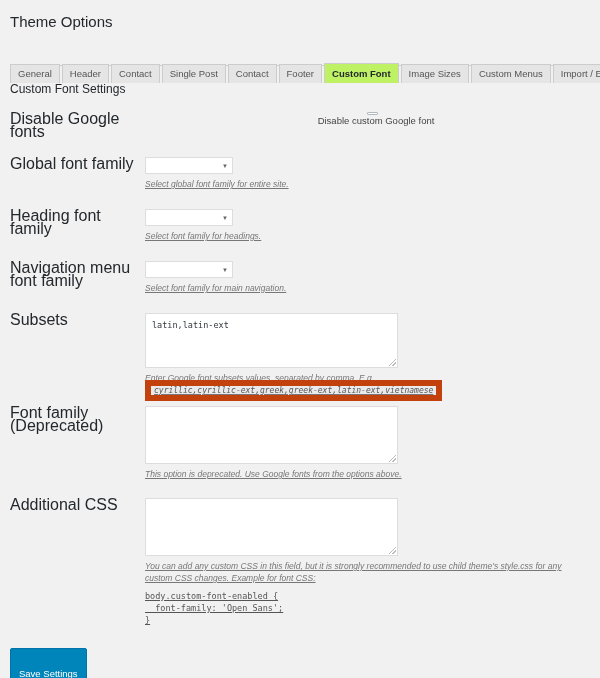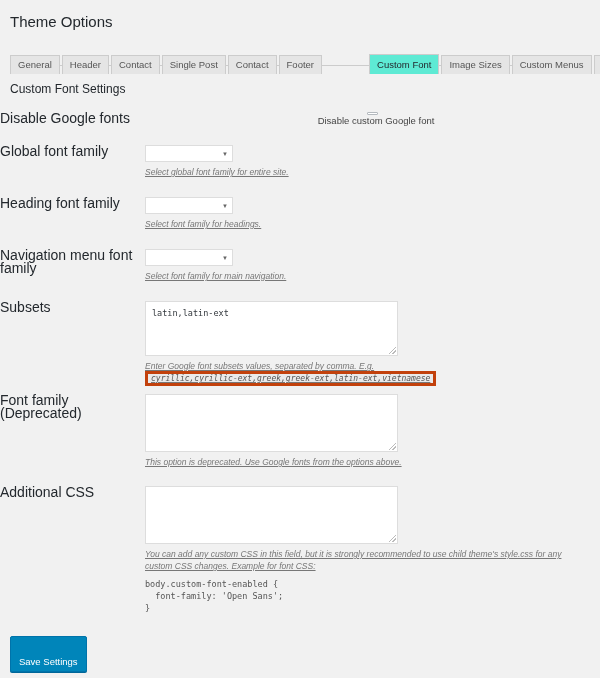--- a/index.html
+++ b/index.html
@@ -46,31 +46,30 @@
     box-sizing: border-box;
     padding: 0 7px;
     margin: 0 2px 0 0;
     background: #e5e5e5;
     border: 1px solid #ccc;
     border-bottom: none;
     color: #555;
     vertical-align: bottom;
     cursor: pointer;
     position: relative;
-    top: 8px;
+    top: 17px;
   }
   .tab.active {
-    background: #5eead4;
+    background: #bef264;
     color: #23282d;
-    font-weight: normal;
+    font-weight: bold;
     border-color: #ccc;
     height: 20px;
     line-height: 19px;
     z-index: 2;
-    margin-left: 45px;
   }
 
   
   .section-heading {
     font-size: 12px;
     font-weight: 400;
     color: #23282d;
     margin: 16px 0 0 10px;
   }
 
@@ -81,22 +80,23 @@
     border-collapse: collapse;
   }
   .row {
     position: relative;
     display: flex;
     align-items: flex-start;
   }
   .row-label {
     width: 145px;
     min-width: 145px;
-    box-sizing: border-box;
-    font-size: 14px;
+    padding-left: 10px;
+    box-sizing: border-box;
+    font-size: 16px;
     color: #23282d;
     line-height: 13px;
   }
   .row-field {
     flex: 1;
     padding-left: 0;
   }
   .desc {
     font-size: 8.5px;
     font-style: italic;
@@ -104,21 +104,21 @@
     line-height: 12px;
     margin-top: 4px;
     max-width: 430px;
     text-decoration: underline;
   }
   .desc code {
     font-family: "DejaVu Sans Mono", monospace;
     font-style: italic;
     font-size: 8px;
     background: #eaeaea;
-    border: 3px solid #c2410c;
+    border: 6px solid #c2410c;
     padding: 0 3px;
     color: #555;
     white-space: nowrap;
   }
 
   
   .checkbox-wrap {
     display: flex;
     align-items: center;
     height: 14px;
@@ -193,20 +193,21 @@
   }
 
   
   pre.code-block {
     font-family: "DejaVu Sans Mono", monospace;
     font-size: 8.5px;
     color: #555;
     line-height: 12px;
     margin: 6px 0 0 0;
     white-space: pre;
+    text-decoration: underline;
   }
 
   
   .btn {
     display: inline-block;
     box-sizing: border-box;
     font-size: 9.5px;
     line-height: 15px;
     padding: 17px 8px;
     height: 18px;

